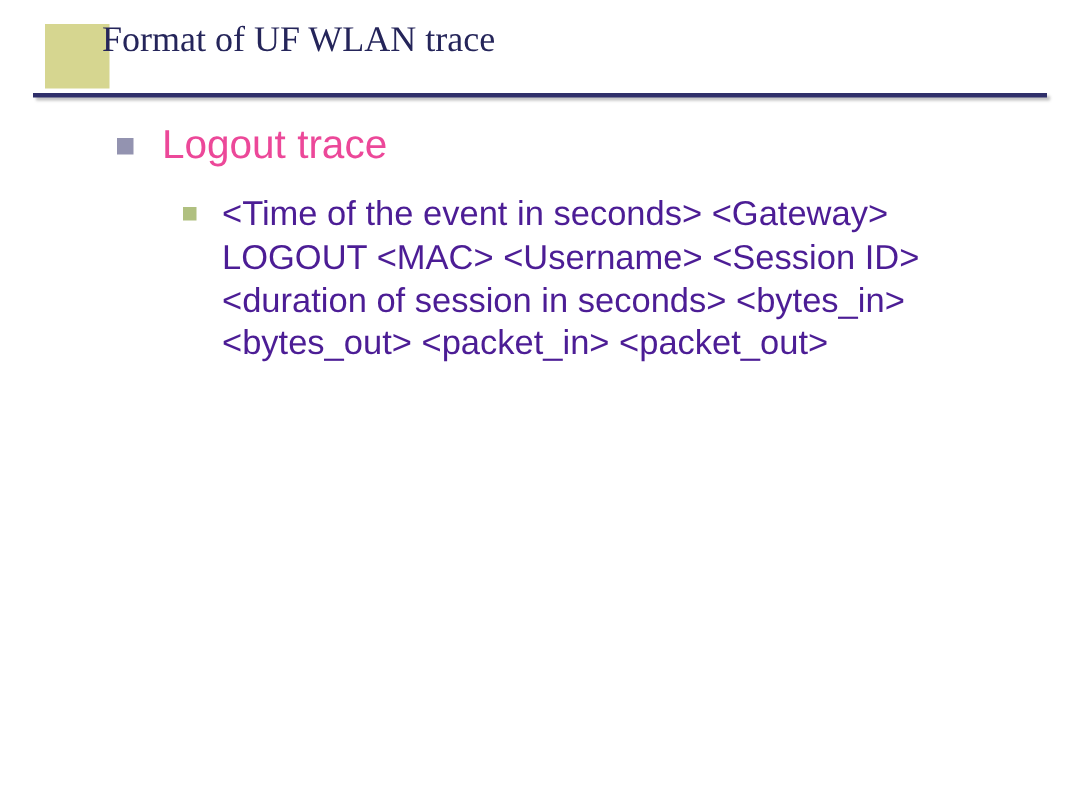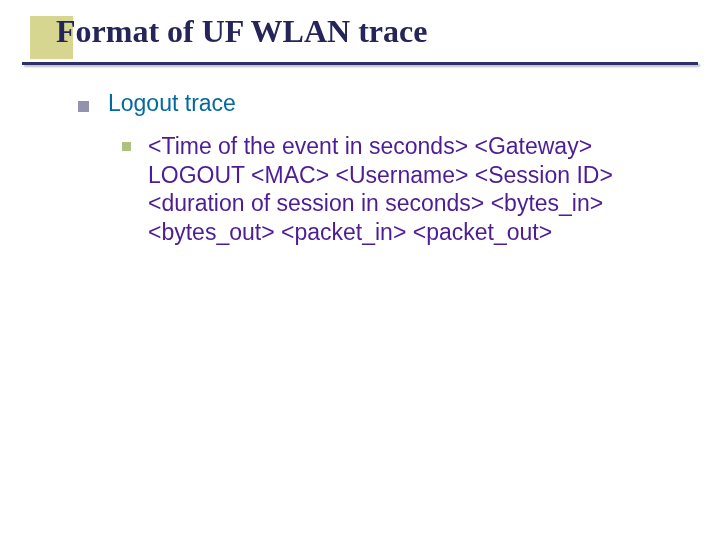--- a/index.html
+++ b/index.html
@@ -28,46 +28,46 @@
     left: 30px;
     top: 16px;
     width: 43px;
     height: 43px;
     background: #d6d690;
     z-index: 0;
   }
   .title-text {
     position: relative;
     z-index: 1;
-    margin-left: 26px;
+    margin-left: 38px;
     font-family: "Times New Roman", Times, serif;
-    font-size: 32px;
-    font-weight: 700;
+    font-size: 24px;
+    font-weight: 400;
     color: #25255a;
     line-height: 1.1;
   }
   .title-underline {
     position: absolute;
     left: 22px;
     top: 62px;
     width: 676px;
     height: 3px;
     background: #2f2f6a;
     box-shadow: 2px 2px 2px rgba(0,0,0,0.25);
     z-index: 2;
   }
   .body {
     padding: 40px 30px 0 78px;
   }
   .level1 {
     position: relative;
     margin: 0 0 14px 0;
     padding-left: 30px;
-    font-size: 23px;
-    color: #0369a1;
+    font-size: 27px;
+    color: #ec4899;
     line-height: 1.25;
   }
   .level1 .bullet {
     position: absolute;
     left: 0;
     top: 12px;
     width: 11px;
     height: 11px;
     background: #9393b0;
   }

